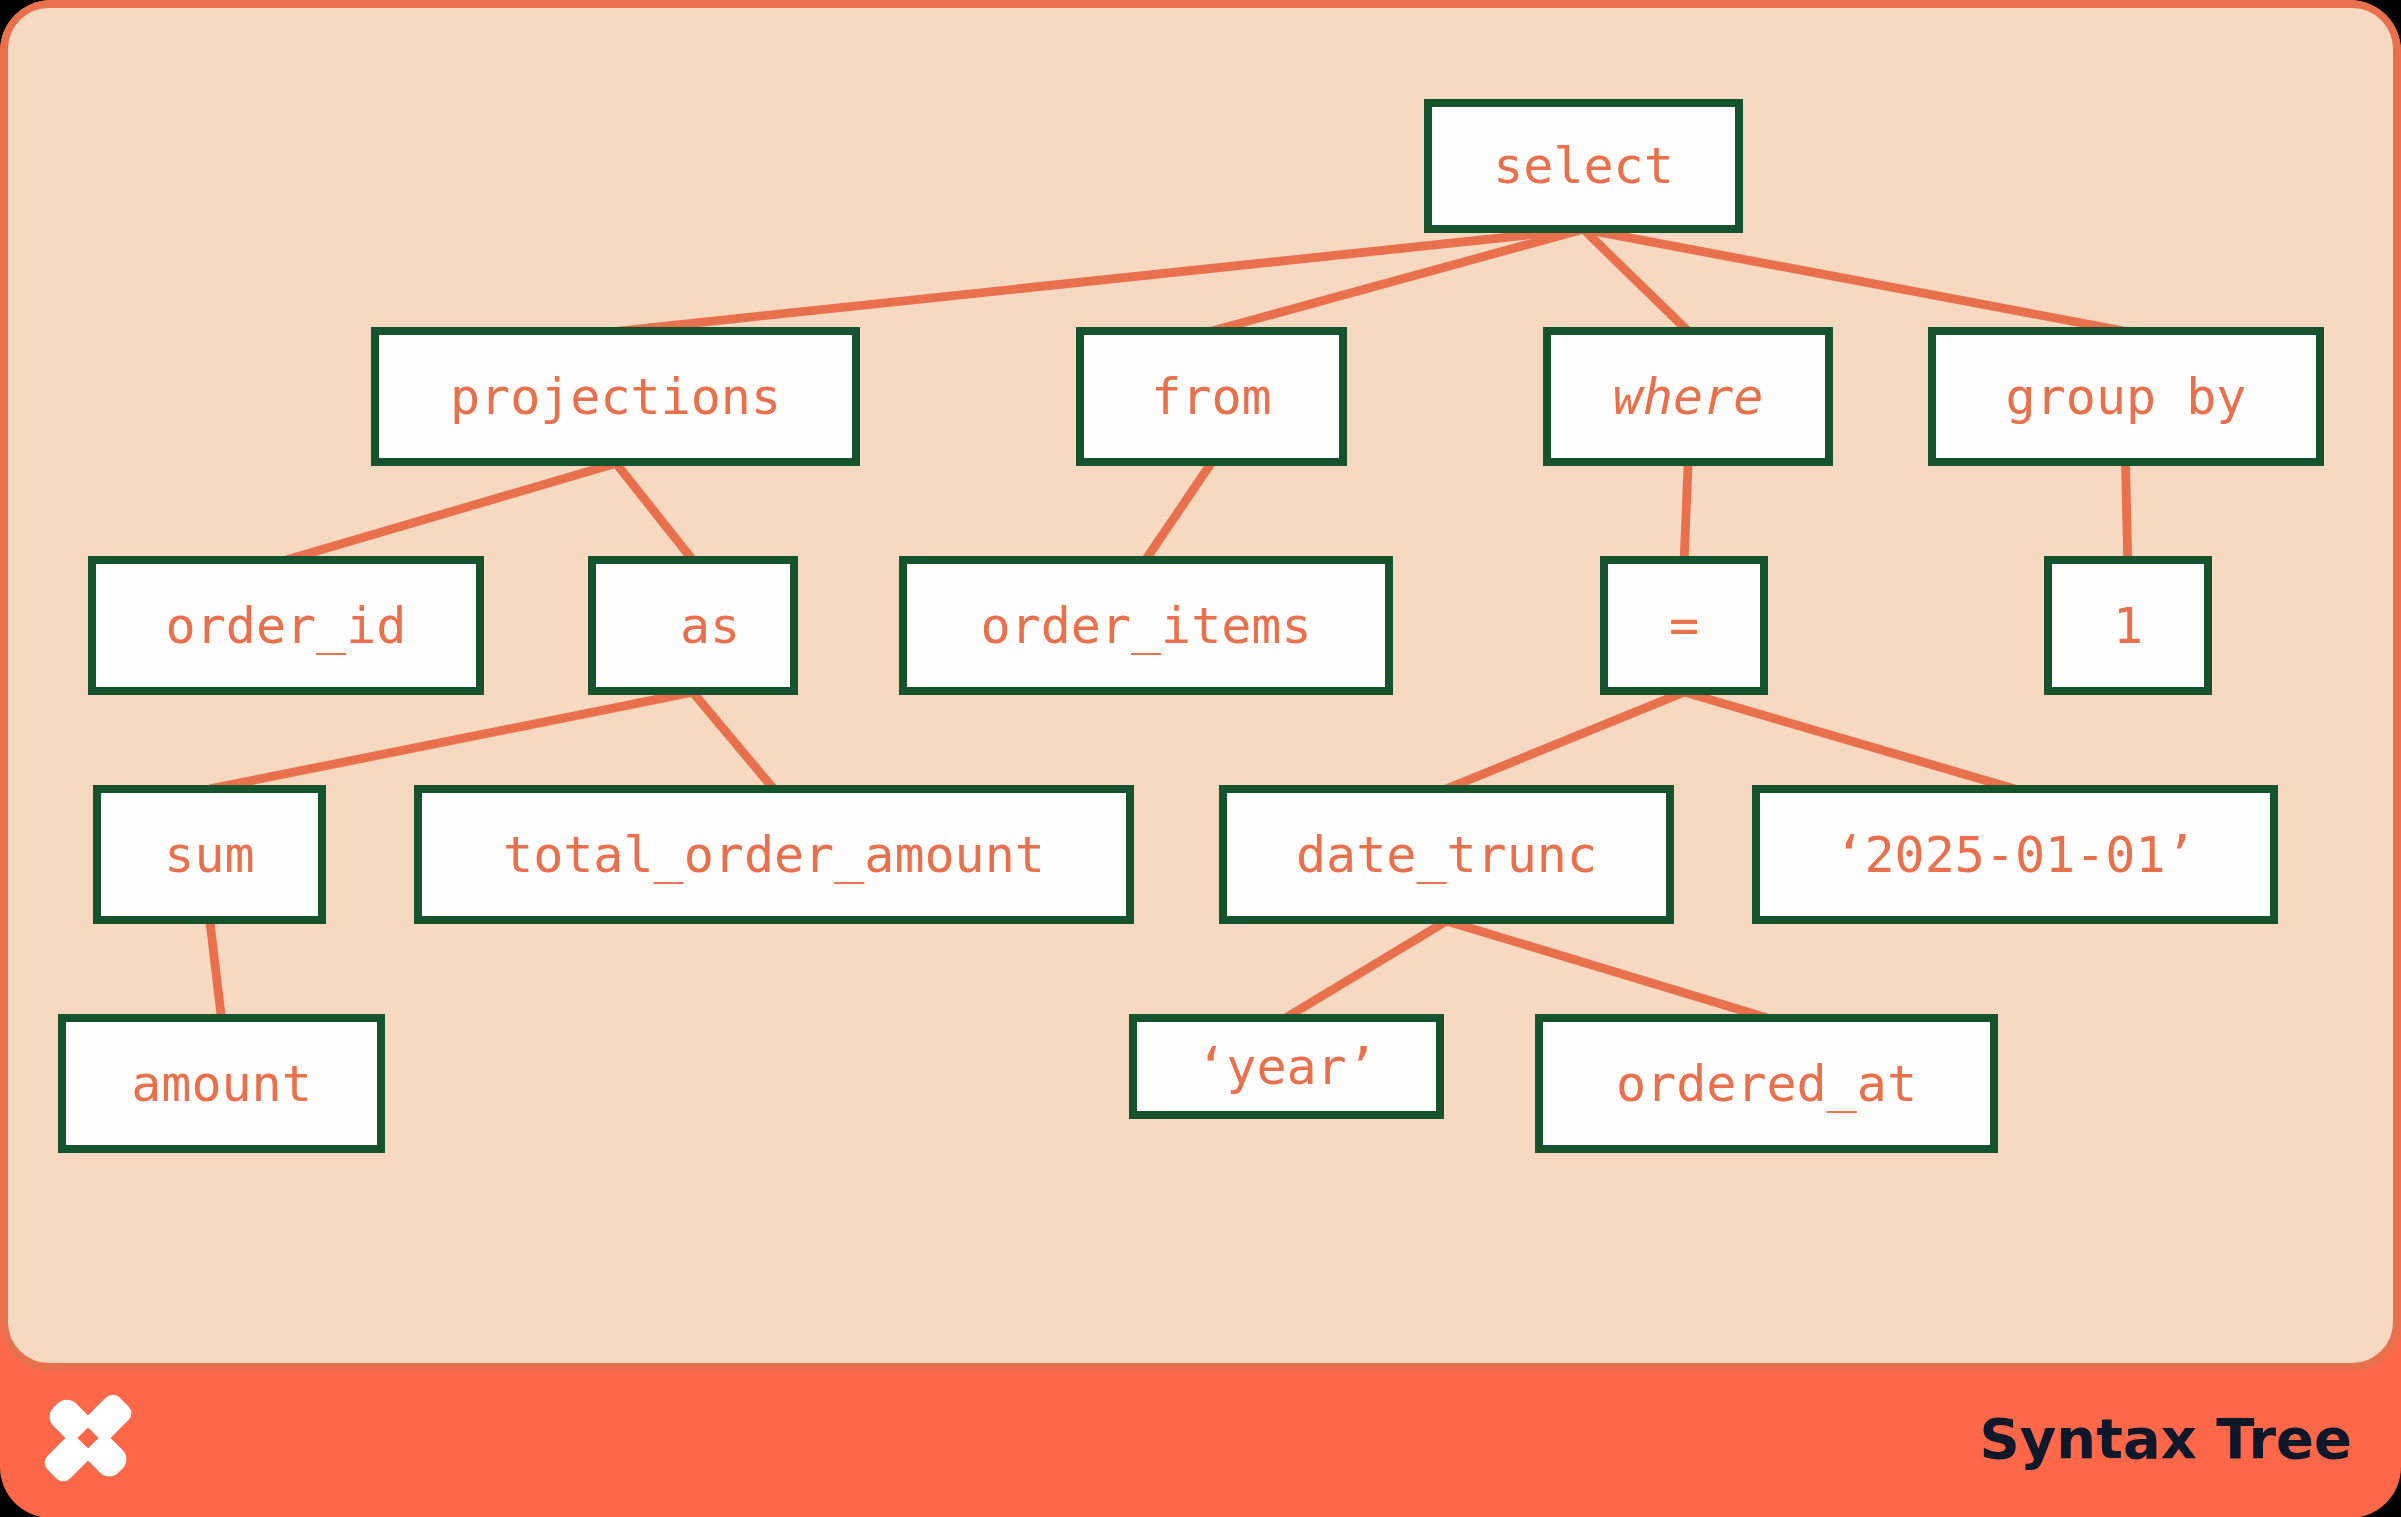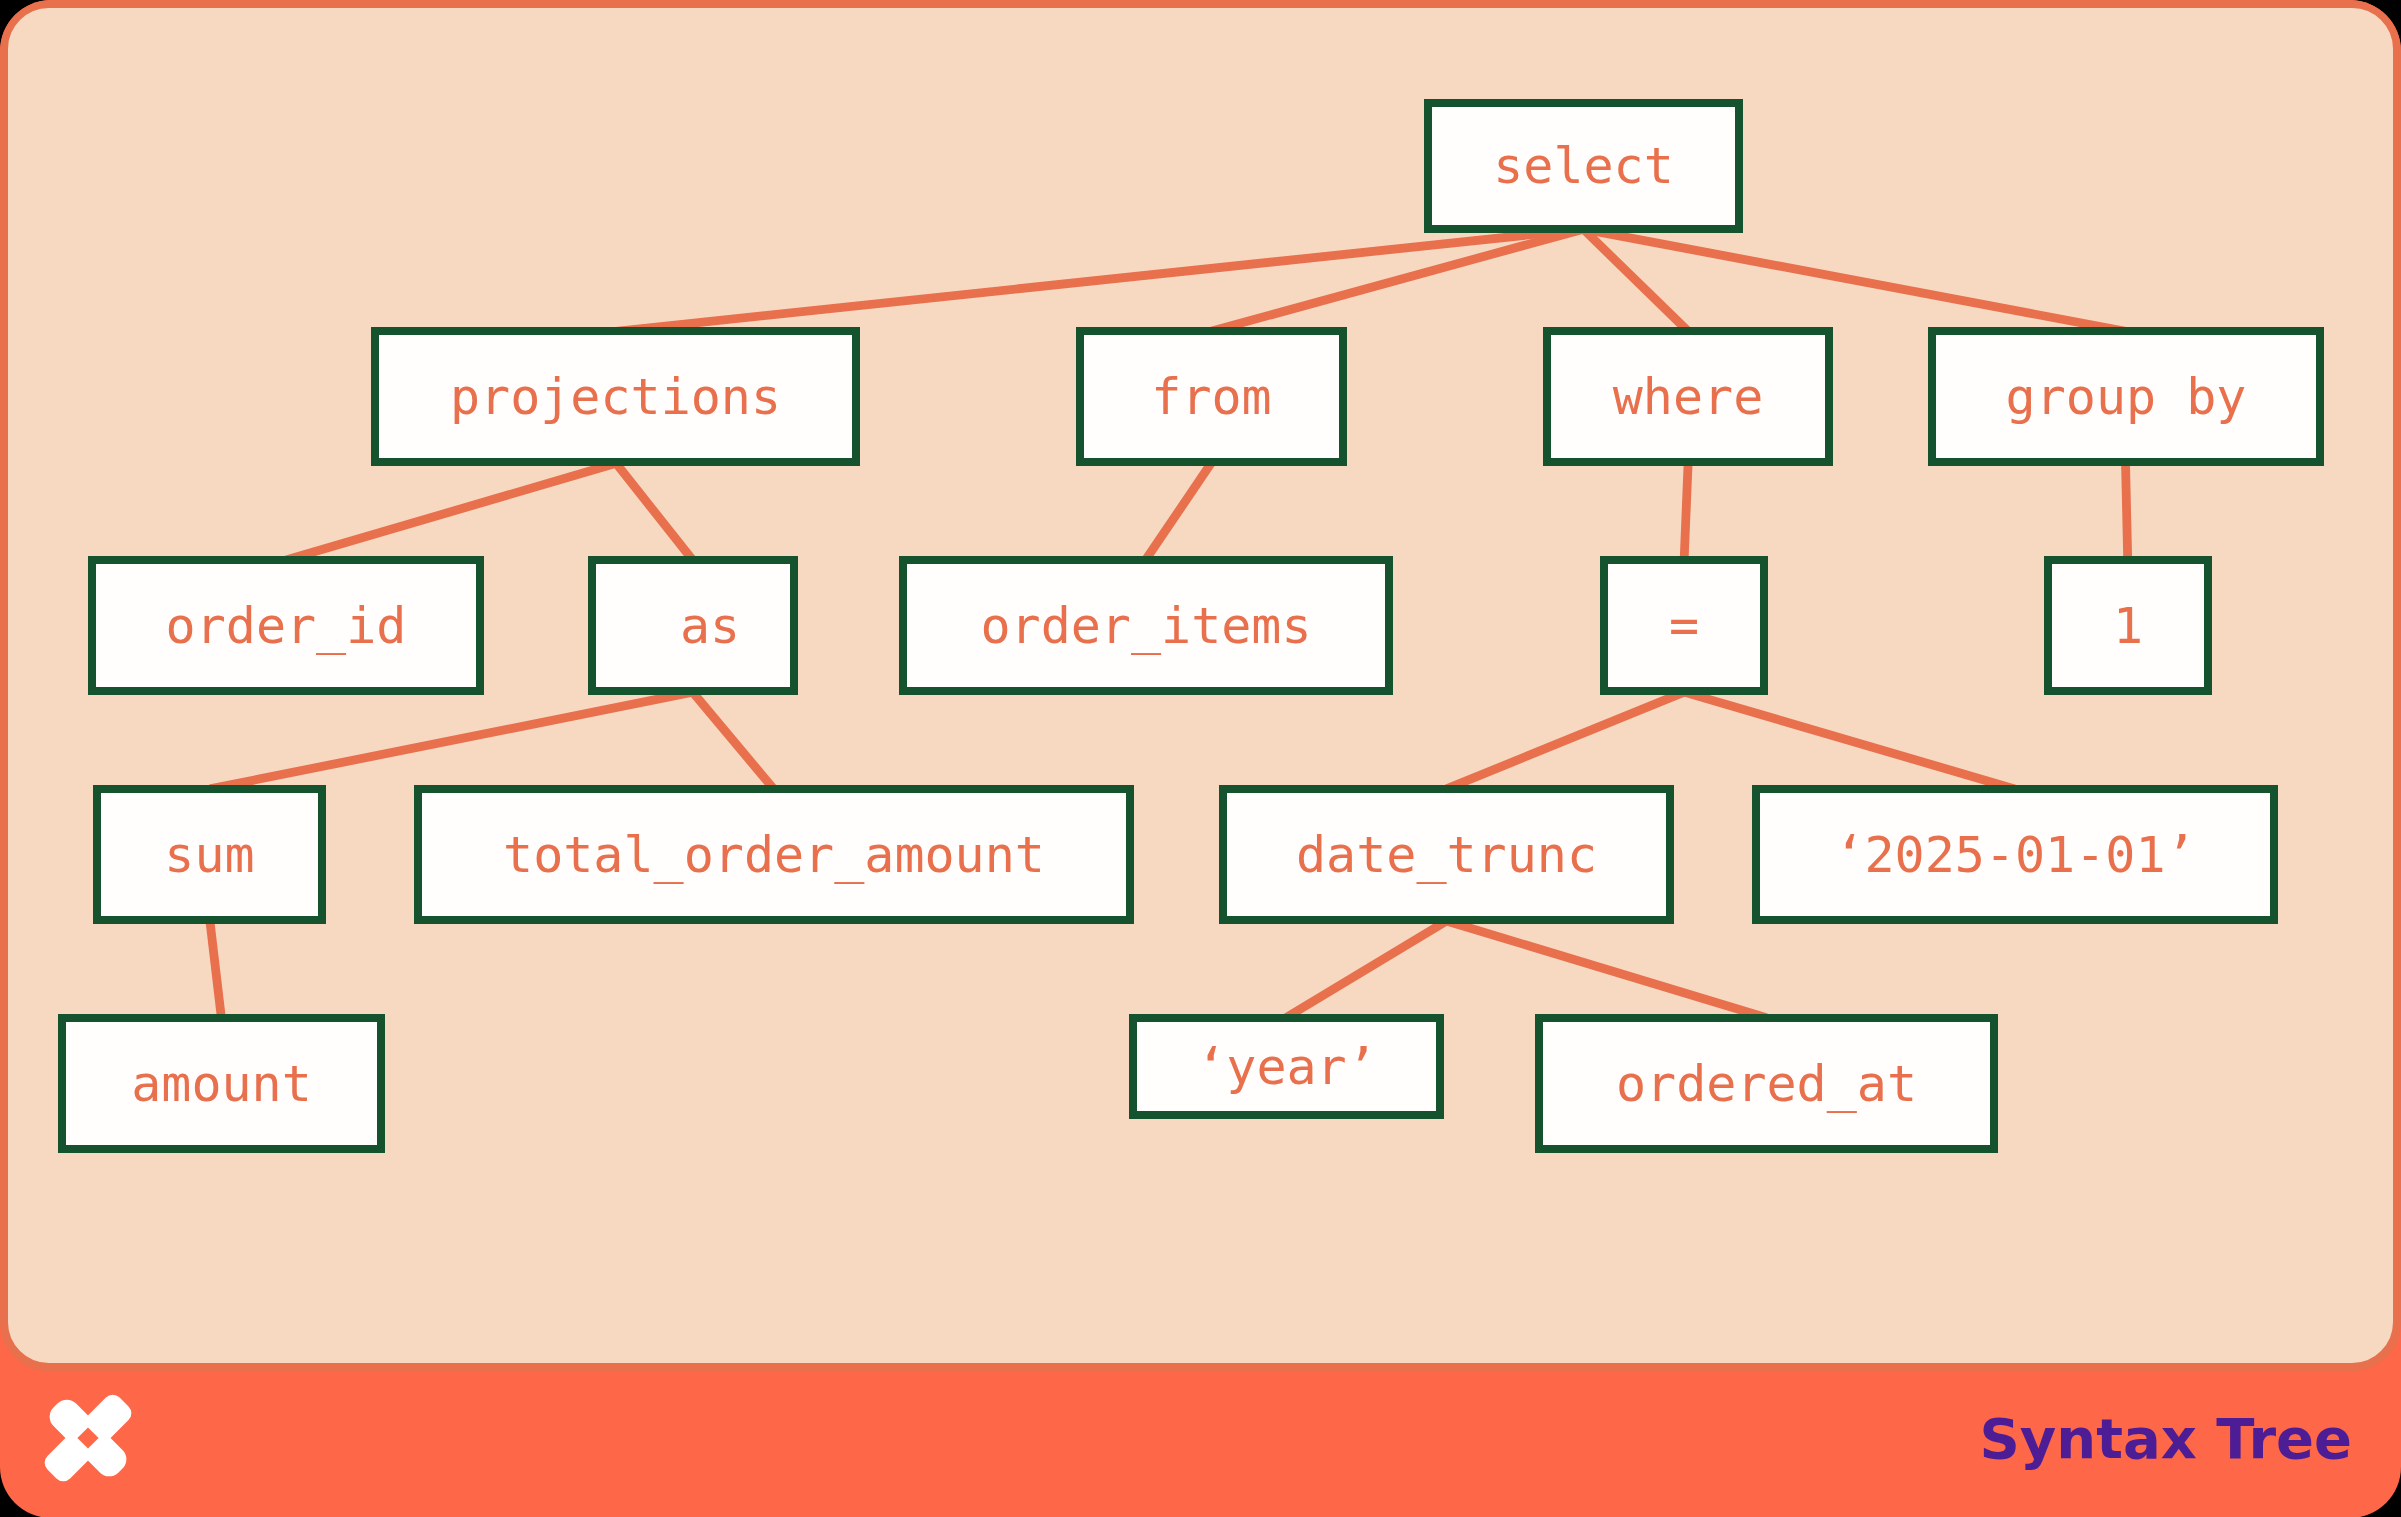--- a/index.html
+++ b/index.html
@@ -68,21 +68,21 @@
     bottom: 0;
     display: flex;
     align-items: center;
     justify-content: space-between;
     padding: 0 49px 12.3px 42px;
   }
   .brand {
     font-family: "DejaVu Sans", "Liberation Sans", sans-serif;
     font-weight: bold;
     font-size: 56px;
-    color: #4c1d95;
+    color: #0f172a;
     letter-spacing: 0px;
   }
   .logo {
     position: relative;
     width: 92px;
     height: 92px;
   }
   .logo .blade {
     position: absolute;
     left: 50%;
@@ -133,21 +133,21 @@
         <line x1="1913.5" y1="786" x2="2289" y2="896" stroke="#e8704d" stroke-width="10"></line>
         <line x1="238.5" y1="1046" x2="251.5" y2="1156" stroke="#e8704d" stroke-width="10"></line>
         <line x1="1643.5" y1="1046" x2="1461" y2="1156" stroke="#e8704d" stroke-width="10"></line>
         <line x1="1643.5" y1="1046" x2="2007" y2="1156" stroke="#e8704d" stroke-width="10"></line>
       </svg>
 
     <div id="node-layer">
         <div class="node" style="left: 1424px; top: 99px; width: 319px; height: 134px;">select</div>
         <div class="node" style="left: 371px; top: 327px; width: 489px; height: 139px;">projections</div>
         <div class="node" style="left: 1076px; top: 327px; width: 271px; height: 139px;">from</div>
-        <div class="node" style="left: 1543px; top: 327px; width: 290px; height: 139px;">where</div>
+        <div class="node" style="left: 1543px; top: 327px; width: 290px; height: 139px; font-style: italic;">where</div>
         <div class="node" style="left: 1928px; top: 327px; width: 396px; height: 139px;">group by</div>
         <div class="node" style="left: 88px; top: 556px; width: 396px; height: 139px;">order_id</div>
         <div class="node" style="left: 588px; top: 556px; width: 210px; height: 139px; padding-left: 34px;">as</div>
         <div class="node" style="left: 899px; top: 556px; width: 494px; height: 139px;">order_items</div>
         <div class="node" style="left: 1600px; top: 556px; width: 168px; height: 139px;">=</div>
         <div class="node" style="left: 2044px; top: 556px; width: 168px; height: 139px;">1</div>
         <div class="node" style="left: 93px; top: 785px; width: 233px; height: 139px;">sum</div>
         <div class="node" style="left: 414px; top: 785px; width: 720px; height: 139px;">total_order_amount</div>
         <div class="node" style="left: 1219px; top: 785px; width: 455px; height: 139px;">date_trunc</div>
         <div class="node" style="left: 1752px; top: 785px; width: 526px; height: 139px;">‘2025-01-01’</div>

